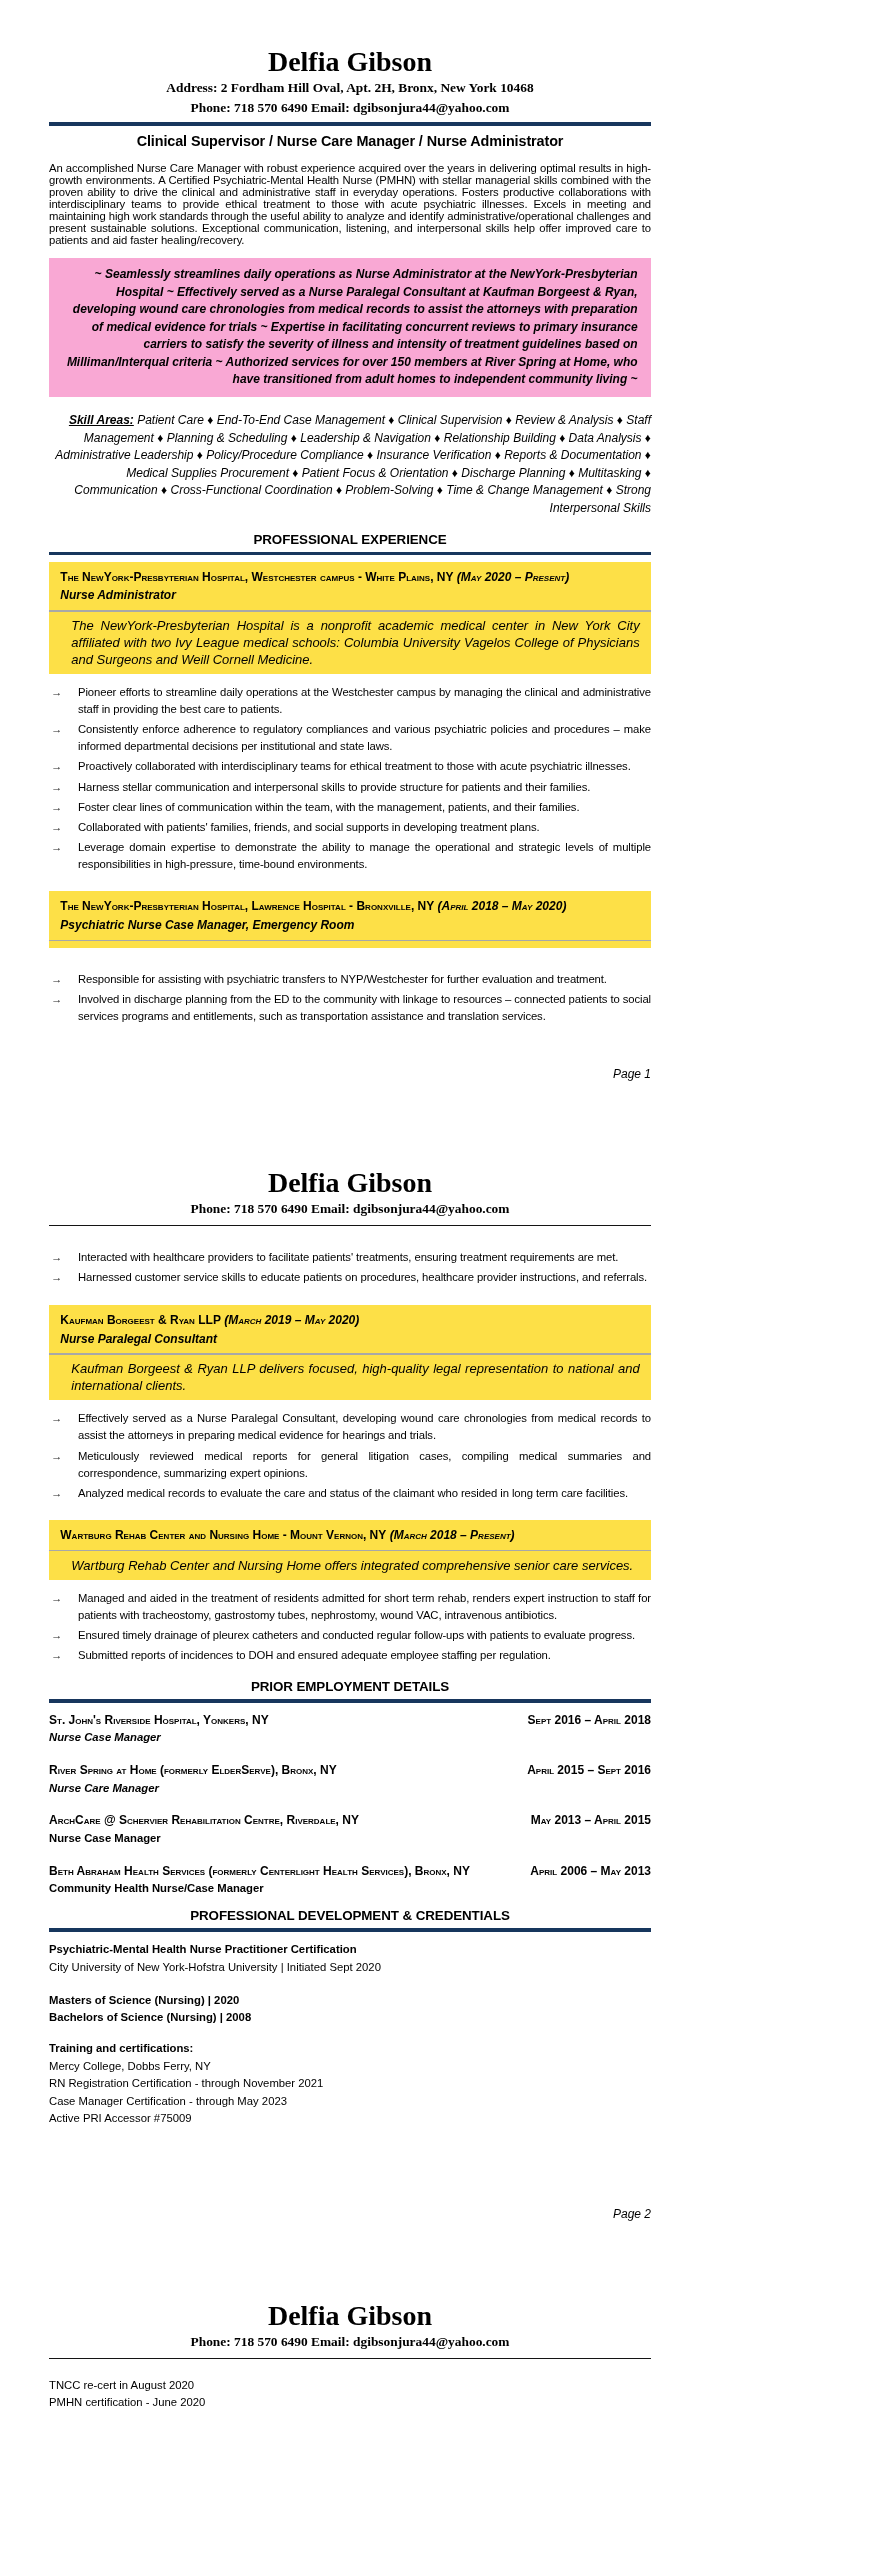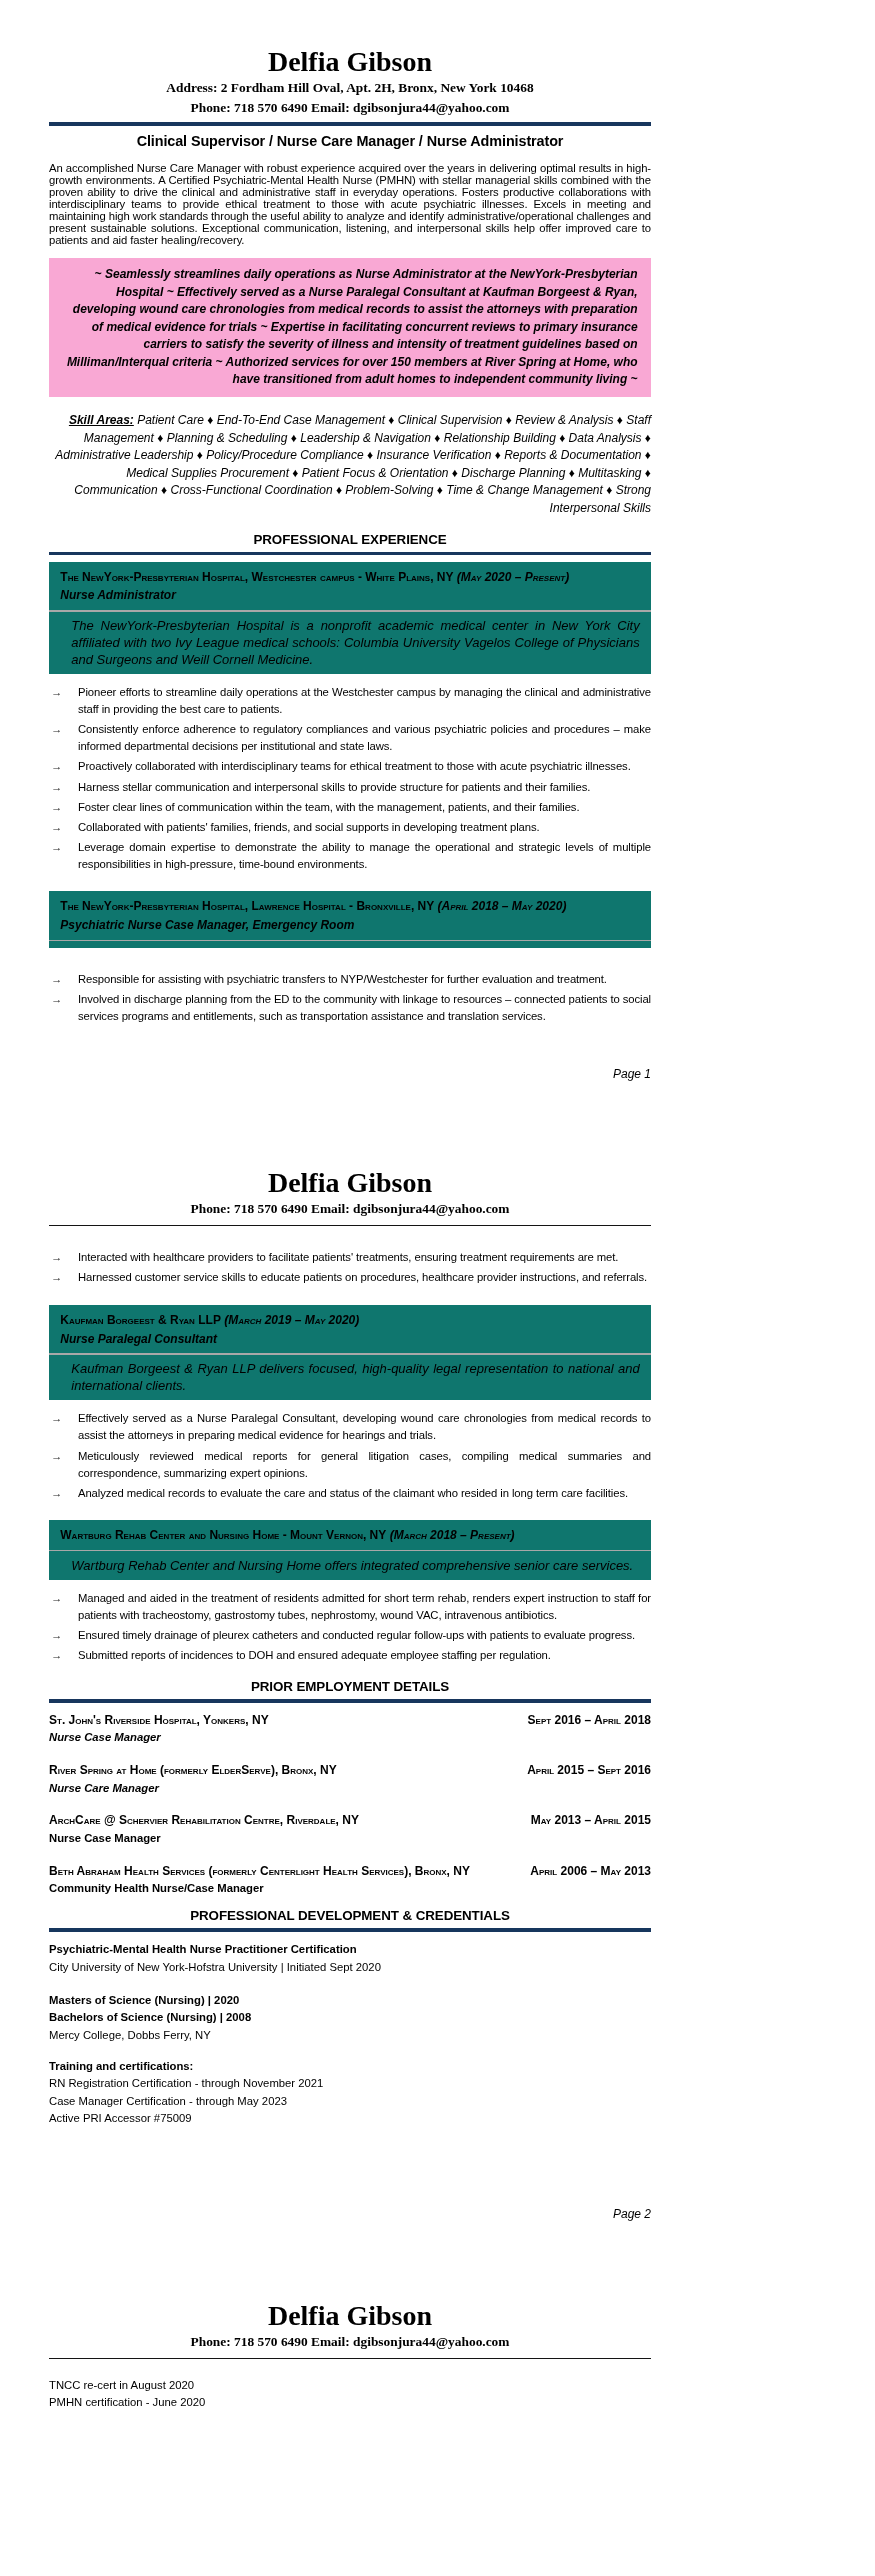--- a/index.html
+++ b/index.html
@@ -10,21 +10,21 @@
   .rule-navy{height:3.6px;background:#17365d;margin-top:5.2px;}
   .rule-thin{height:1.5px;background:#141414;margin-top:6.2px;}
   .role{font-weight:bold;font-size:14.4px;text-align:center;margin-top:7.2px;letter-spacing:-0.1px;}
   .body-text{font-size:11.3px;line-height:12px;letter-spacing:-0.1px;}
   .j{text-align:justify;}
   .summary{margin-top:12.4px;}
   .hlbox{margin-top:12.4px;background:#f9a8d4;padding:8.2px 13.4px;font-weight:bold;font-style:italic;font-size:12px;line-height:17.5px;text-align:right;}
   .skills{margin-top:15.5px;font-style:italic;font-size:12px;line-height:17.5px;text-align:right;}
   .skills .lbl{font-weight:bold;text-decoration:underline;}
   .sechead{margin-top:14.4px;font-weight:bold;font-size:13.4px;text-align:center;letter-spacing:-0.1px;}
-  .jobbox{margin-top:6.2px;background:#0f766e;padding:6.2px 11.3px;}
+  .jobbox{margin-top:6.2px;background:#fde047;padding:6.2px 11.3px;}
   .jobbox.mt{margin-top:18.5px;}
   .jobline{font-size:12px;line-height:18.5px;}
   .co{font-weight:bold;font-variant:small-caps;}
   .dates{font-weight:bold;font-style:italic;font-variant:small-caps;}
   .jobtitle{font-weight:bold;font-style:italic;font-size:12px;line-height:18.5px;}
   .boxrule{height:1.5px;background:#a8a8a8;margin:5.2px -11.3px;}
   .about{font-style:italic;font-size:13px;line-height:17px;margin-left:11px;}
   ul.bullets{list-style:none;margin:10.3px 0 0 0;padding:0;}
   ul.bullets li{position:relative;padding-left:29px;margin-bottom:3.1px;font-size:11.3px;line-height:17px;text-align:justify;letter-spacing:-0.1px;}
   .arr{position:absolute;left:2.1px;top:0;color:#222;}
@@ -157,22 +157,22 @@
     <div class="ptitle upright">Community Health Nurse/Case Manager</div>
   </div>
 
   <div class="sechead" style="margin-top:10.3px;">PROFESSIONAL DEVELOPMENT &amp; CREDENTIALS</div>
   <div class="rule-navy"></div>
 
   <div class="credline b gap18">Psychiatric-Mental Health Nurse Practitioner Certification</div>
   <div class="credline">City University of New York-Hofstra University | Initiated Sept 2020</div>
   <div class="credline b gap30">Masters of Science (Nursing) | 2020</div>
   <div class="credline b">Bachelors of Science (Nursing) | 2008</div>
+  <div class="credline b gap26">Training and certifications:</div>
   <div class="credline">Mercy College, Dobbs Ferry, NY</div>
-  <div class="credline b gap26">Training and certifications:</div>
   <div class="credline">RN Registration Certification - through November 2021</div>
   <div class="credline">Case Manager Certification - through May 2023</div>
   <div class="credline">Active PRI Accessor #75009</div>
 
   <div class="pagefoot" style="bottom:45px;">Page 2</div>
 </div>
 
 <div class="page pt66">
   <div class="name">Delfia Gibson</div>
   <div class="contact">Phone: 718 570 6490 Email: dgibsonjura44@yahoo.com</div>

